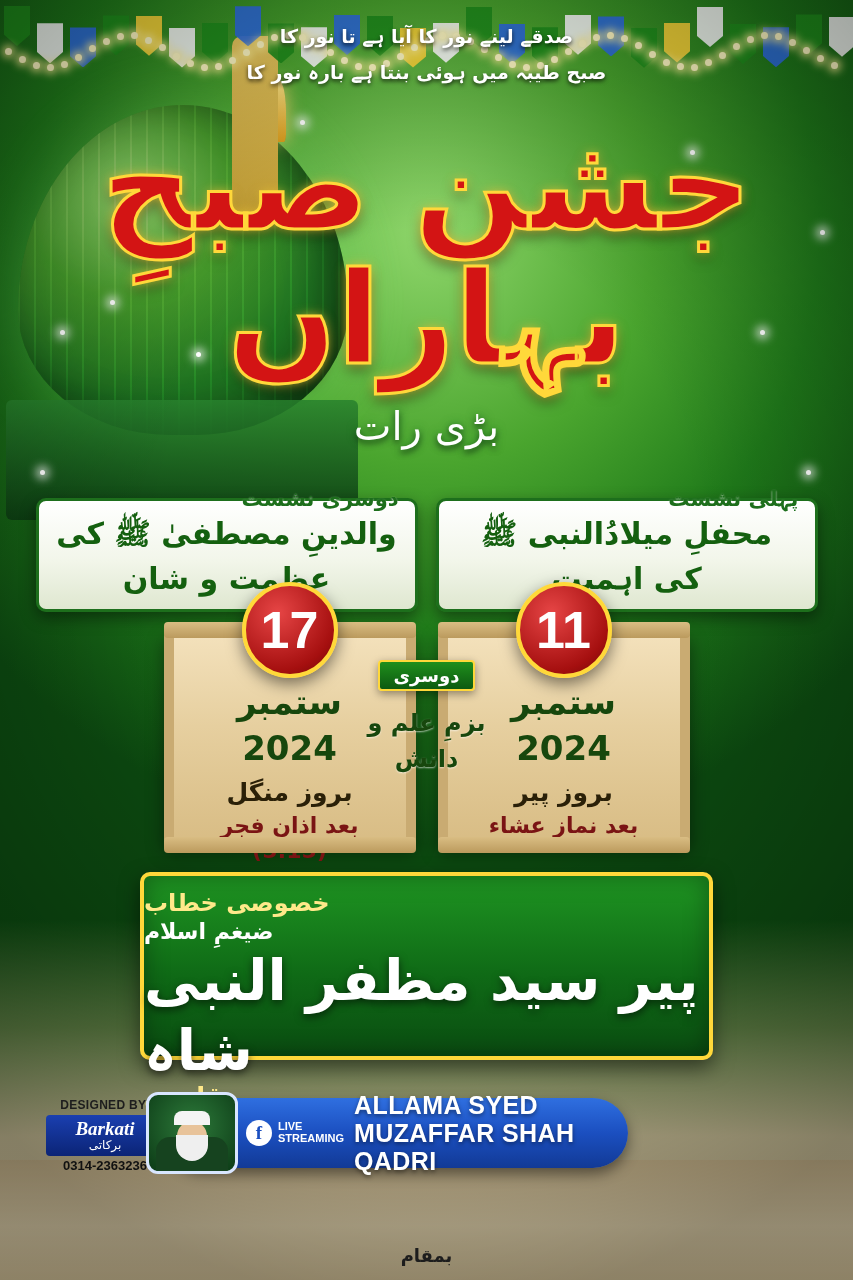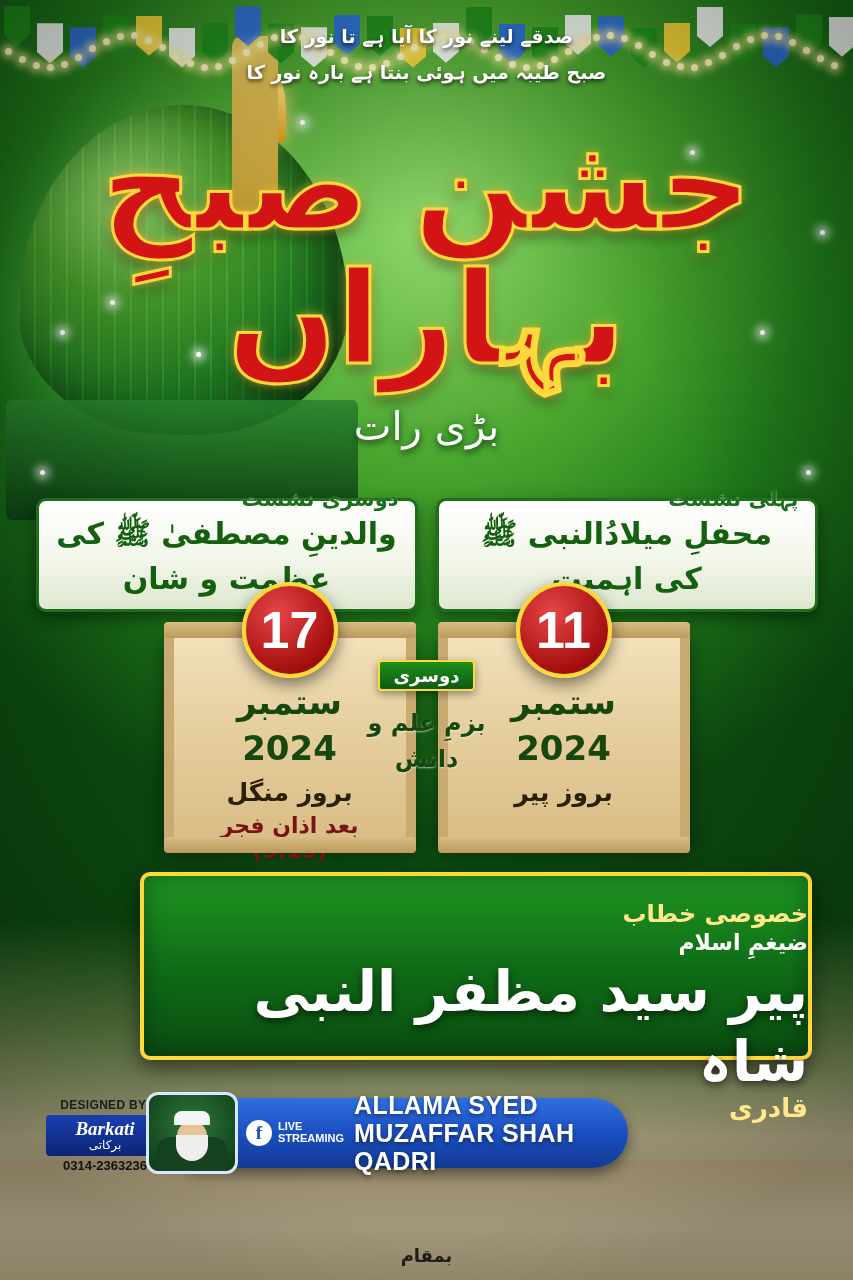--- a/index.html
+++ b/index.html
@@ -192,26 +192,26 @@
     border: 2px solid #ffd83a; box-shadow: 0 3px 8px rgba(0,0,0,0.4);
   }
   .center-tag .ct-text {
     margin-top: 14px;
     font-family: "DejaVu Sans", sans-serif; font-weight: bold;
     font-size: 24px; color: #17470d; line-height: 1.5;
     text-shadow: 0 1px 2px rgba(255,255,255,0.6);
   }
   
   .speaker-panel {
-    position: absolute; top: 872px; left: 140px; width: 672px; height: 188px;
+    position: absolute; top: 872px; left: 140px; width: 573px; height: 188px;
     background: linear-gradient(180deg, #1f9522 0%, #0f6a16 55%, #0a4d11 100%);
     border: 4px solid #ffd83a;
     border-radius: 10px;
     box-shadow: 0 8px 20px rgba(0,0,0,0.5), inset 0 0 24px rgba(0,0,0,0.35);
-    direction: rtl; text-align: right; padding-top: 24px;
+    direction: rtl; text-align: left; padding-top: 13px;
   }
   .speaker-top {
     font-family: "DejaVu Sans", sans-serif; font-weight: bold;
     font-size: 24px; color: #ffe98a;
   }
   .speaker-pre {
     font-family: "DejaVu Sans", sans-serif; font-weight: bold;
     font-size: 22px; color: #ffffff; margin-top: 2px;
   }
   .speaker-name {
@@ -448,20 +448,21 @@
       <div class="session-label">دوسری نشست</div>
       <div class="session-text">والدینِ مصطفیٰ ﷺ کی عظمت و شان</div>
     </div>
   </div>
 
   <div class="dates">
     <div class="scroll-card">
       <div class="daybadge">11</div>
       <div class="scroll-month">ستمبر 2024</div>
       <div class="scroll-line2">بروز پیر</div>
+      <div class="scroll-line3">بعد نمازِ عشاء</div>
     </div>
     <div class="scroll-card">
       <div class="daybadge">17</div>
       <div class="scroll-month">ستمبر 2024</div>
       <div class="scroll-line2">بروز منگل</div>
       <div class="scroll-line3">بعد اذانِ فجر (5:15)</div>
     </div>
   </div>
 
   <div class="center-tag">

